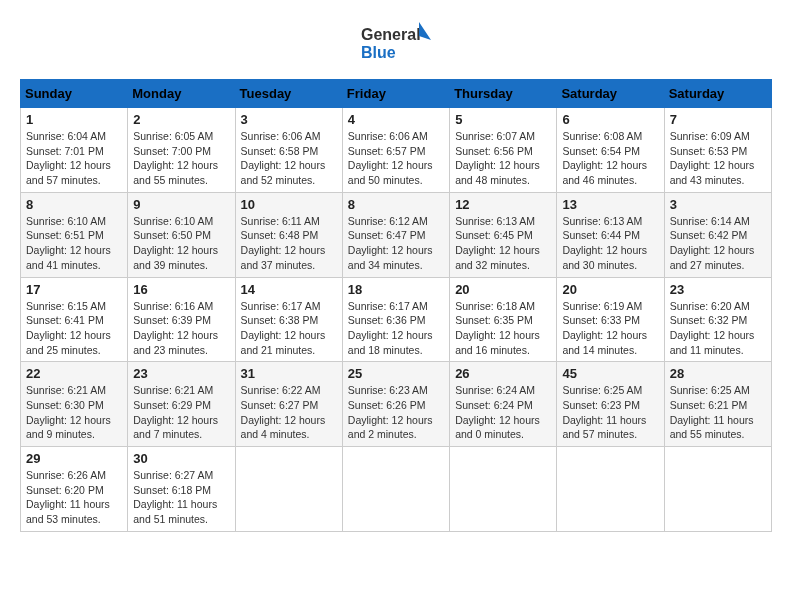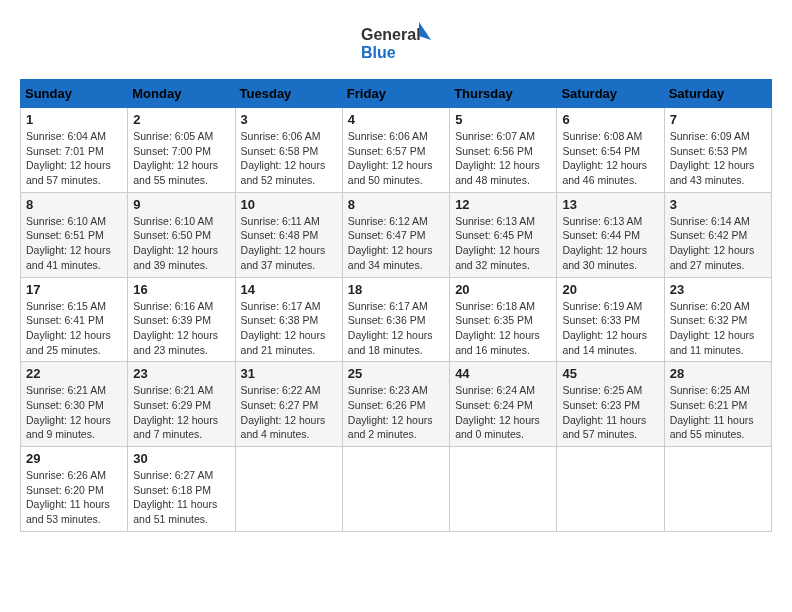--- a/index.html
+++ b/index.html
@@ -205,21 +205,21 @@
         </td>
         <td>
           <span class="day-num">31</span>
           <div class="day-info">Sunrise: 6:22 AM<br>Sunset: 6:27 PM<br>Daylight: 12 hours and 4 minutes.</div>
         </td>
         <td>
           <span class="day-num">25</span>
           <div class="day-info">Sunrise: 6:23 AM<br>Sunset: 6:26 PM<br>Daylight: 12 hours and 2 minutes.</div>
         </td>
         <td>
-          <span class="day-num">44</span>
+          <span class="day-num">26</span>
           <div class="day-info">Sunrise: 6:24 AM<br>Sunset: 6:24 PM<br>Daylight: 12 hours and 0 minutes.</div>
         </td>
         <td>
           <span class="day-num">45</span>
           <div class="day-info">Sunrise: 6:25 AM<br>Sunset: 6:23 PM<br>Daylight: 11 hours and 57 minutes.</div>
         </td>
         <td>
           <span class="day-num">28</span>
           <div class="day-info">Sunrise: 6:25 AM<br>Sunset: 6:21 PM<br>Daylight: 11 hours and 55 minutes.</div>
         </td>

